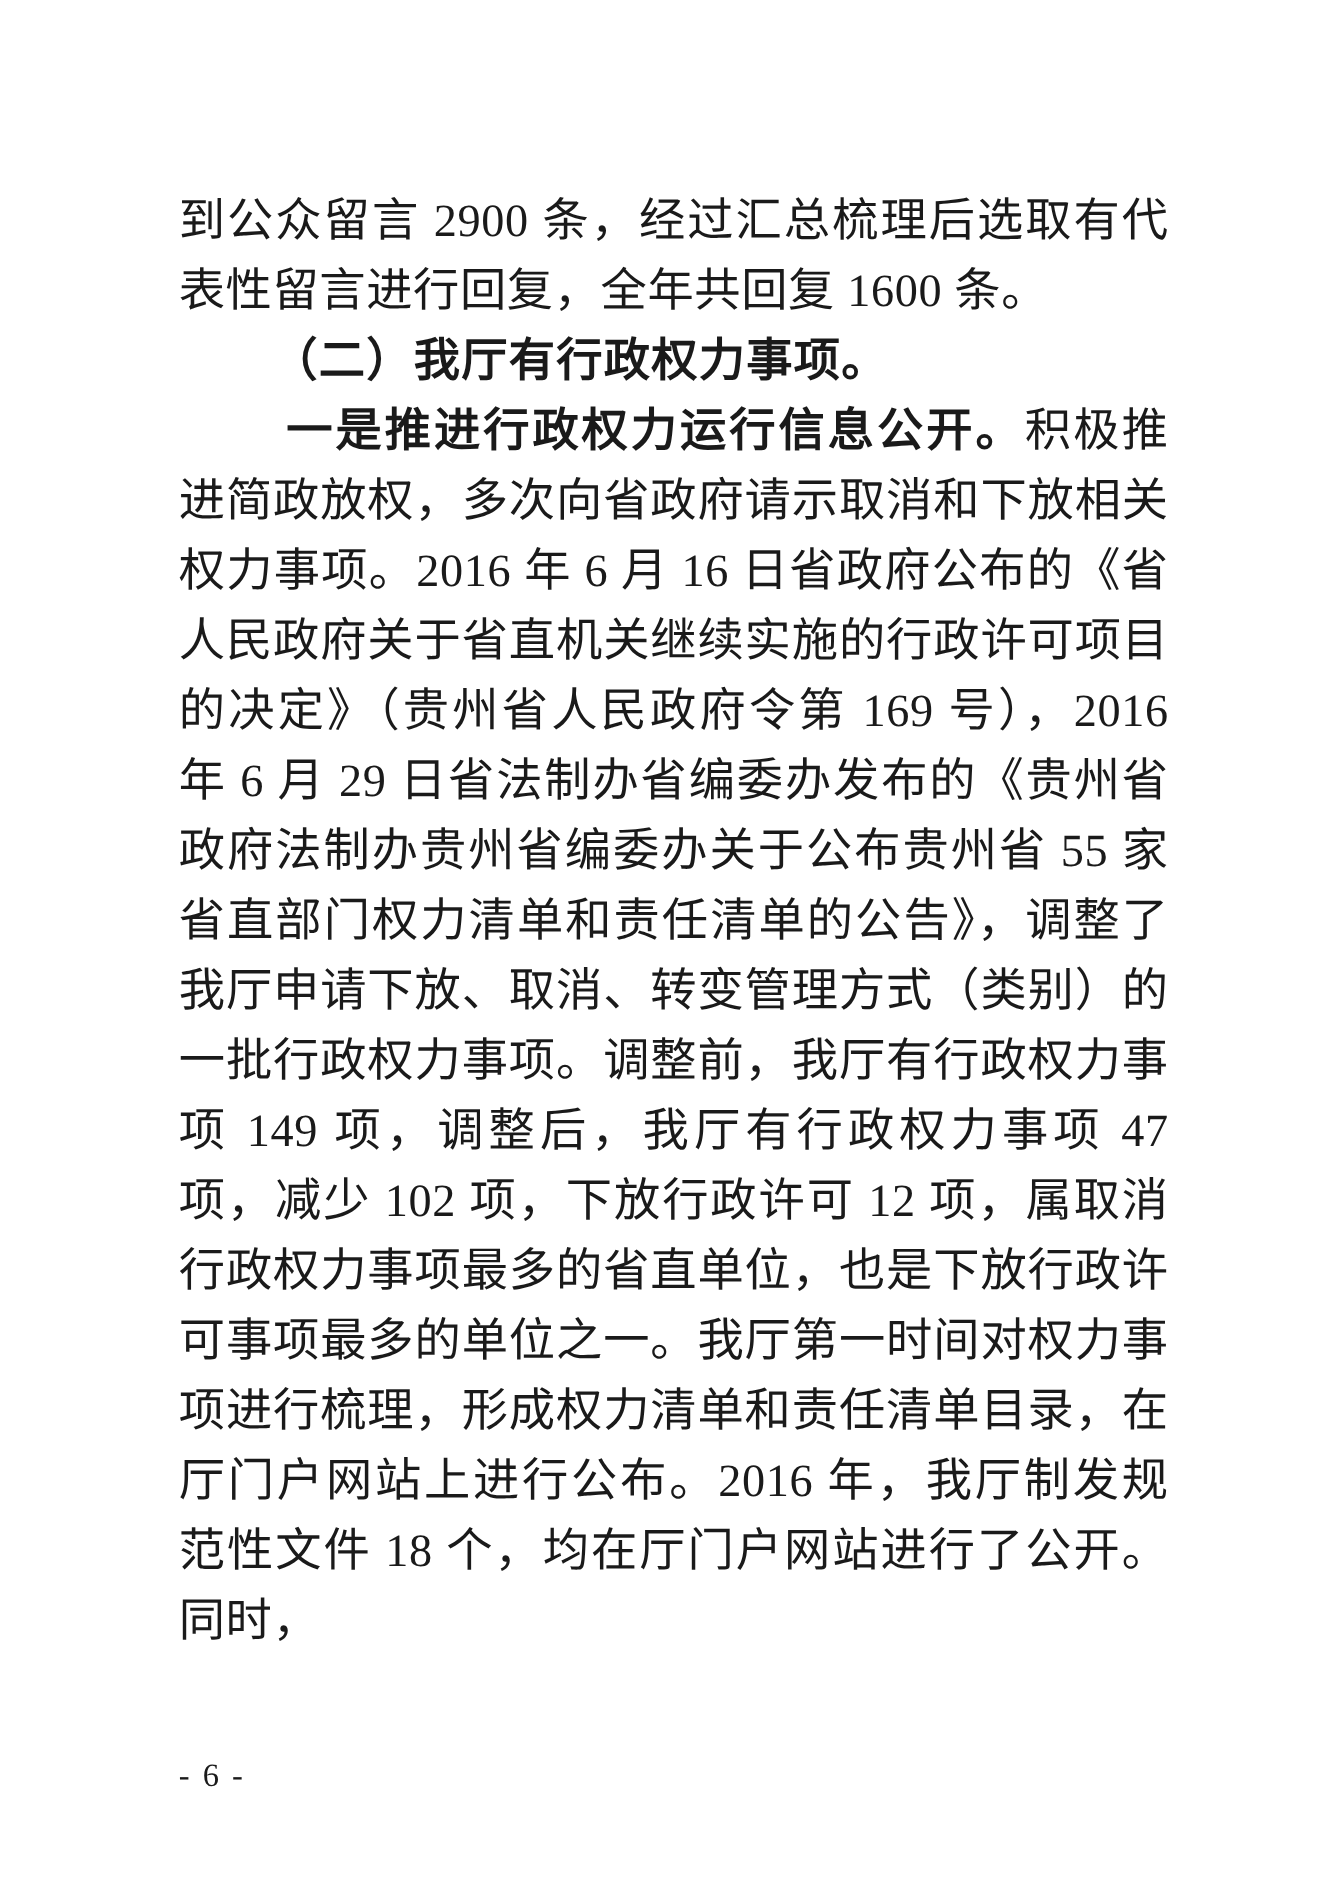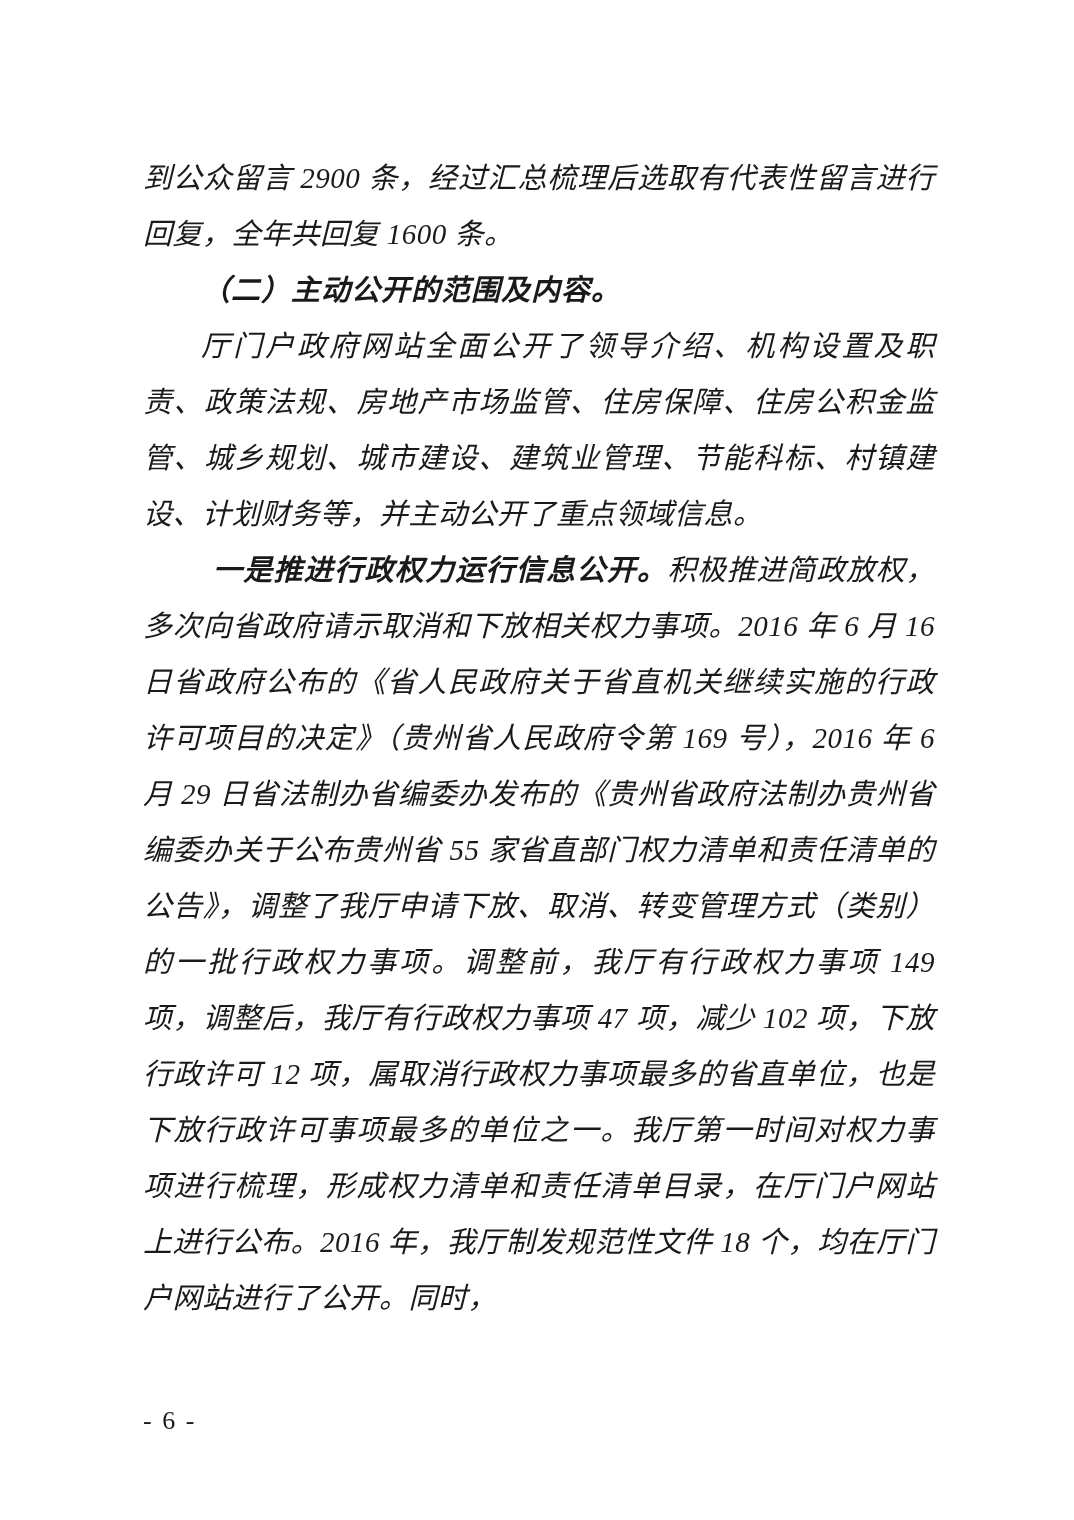--- a/index.html
+++ b/index.html
@@ -24,23 +24,22 @@
     font-size: 29px;
     line-height: 56px;
     text-align: justify;
     text-justify: inter-ideograph;
     letter-spacing: 0.5px;
   }
   .body-text p,
   .body-text h3 {
     margin: 0;
     padding: 0;
-    font-size: 29px;
+    font-size: 37px;
     line-height: 56px;
-    font-style: italic;
   }
   .para-indent {
     text-indent: 2em;
   }
   .section-heading {
     font-weight: 700;
     text-indent: 2em;
     letter-spacing: 1px;
   }
   .lead-bold {
@@ -60,23 +59,22 @@
 </style>
 </head>
 <body>
 
 <div class="page">
 
   <main class="body-text">
 
     <p class="para">到公众留言 2900 条，经过汇总梳理后选取有代表性留言进行回复，全年共回复 1600 条。</p>
 
-    <h3 class="section-heading">（二）主动公开的范围及内容。</h3>
+    <h3 class="section-heading">（二）我厅有行政权力事项。</h3>
 
-    <p class="para para-indent">厅门户政府网站全面公开了领导介绍、机构设置及职责、政策法规、房地产市场监管、住房保障、住房公积金监管、城乡规划、城市建设、建筑业管理、节能科标、村镇建设、计划财务等，并主动公开了重点领域信息。</p>
 
     <p class="para para-indent"><strong class="lead-bold">一是推进行政权力运行信息公开。</strong><span>积极推进简政放权，多次向省政府请示取消和下放相关权力事项。2016 年 6 月 16 日省政府公布的《省人民政府关于省直机关继续实施的行政许可项目的决定》（贵州省人民政府令第 169 号），2016 年 6 月 29 日省法制办省编委办发布的《贵州省政府法制办贵州省编委办关于公布贵州省 55 家省直部门权力清单和责任清单的公告》，调整了我厅申请下放、取消、转变管理方式（类别）的一批行政权力事项。调整前，我厅有行政权力事项 149 项，调整后，我厅有行政权力事项 47 项，减少 102 项，下放行政许可 12 项，属取消行政权力事项最多的省直单位，也是下放行政许可事项最多的单位之一。我厅第一时间对权力事项进行梳理，形成权力清单和责任清单目录，在厅门户网站上进行公布。2016 年，我厅制发规范性文件 18 个，均在厅门户网站进行了公开。同时，</span></p>
 
   </main>
 
   <footer class="page-footer">
     <span>- 6 -</span>
   </footer>
 
 </div>

